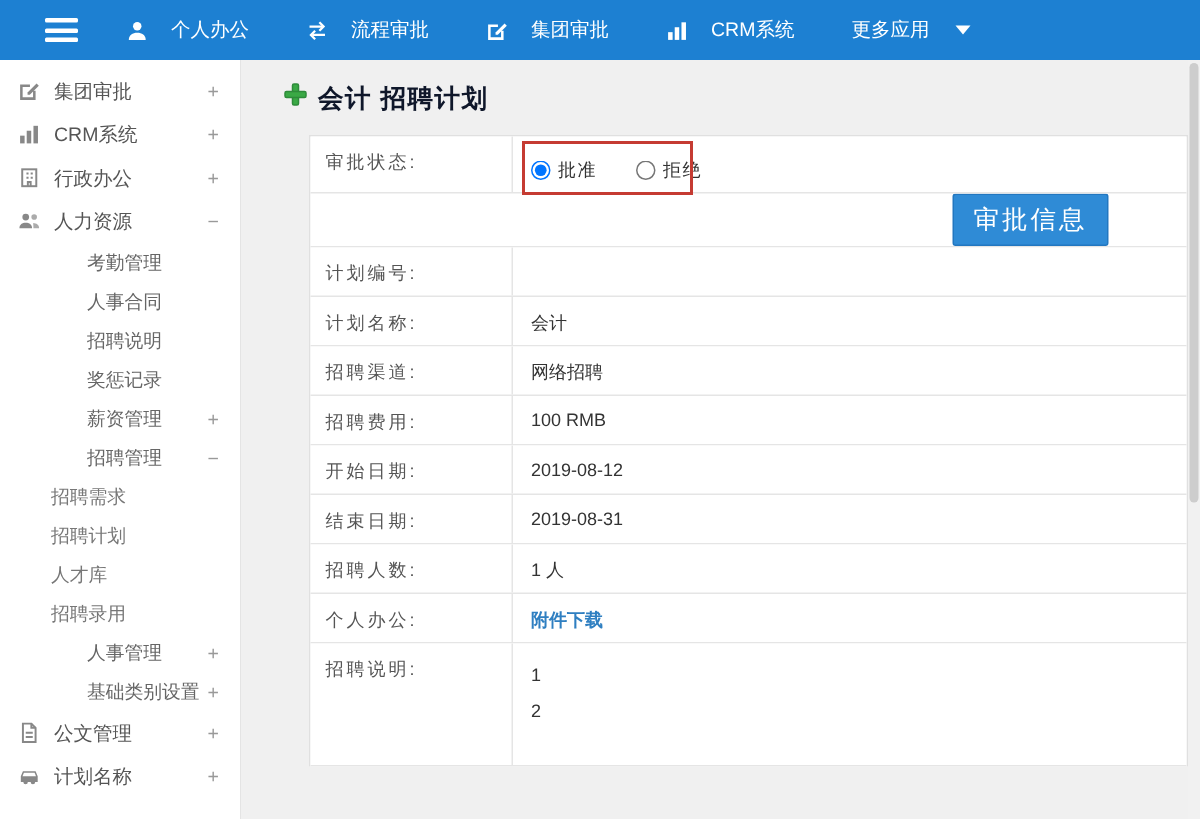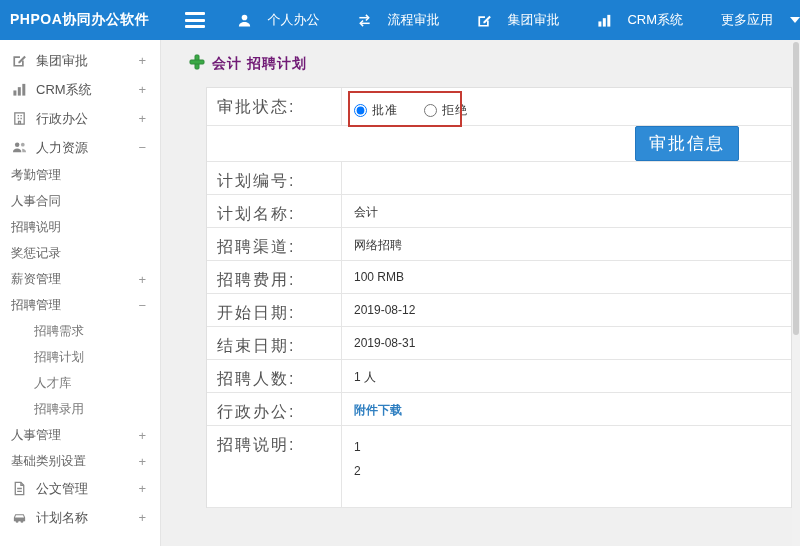--- a/index.html
+++ b/index.html
@@ -19,53 +19,52 @@
   
   .wrap { display:flex; height:506px; }
 
   
   .sidebar { width:161px; border-right:1px solid #e4e4e4; padding-top:6px; background:#fff; overflow:hidden; }
   .side-item { position:relative; display:flex; align-items:center; cursor:pointer; color:#555; }
   .side-item .sicon { width:16px; height:16px; margin-right:8px; color:#777; flex:0 0 16px; }
   .side-item .slabel { font-size:13px; }
   .side-item .expander { position:absolute; right:14px; color:#999; font-size:13px; }
   .lvl1 { height:29px; padding-left:12px; font-weight:normal; }
-  .lvl2 { height:26px; padding-left:11px; color:#666; }
+  .lvl2 { height:26px; padding-left:22px; color:#666;margin-left:36px; }
   .lvl3 { height:26px; padding-left:34px; color:#777; }
   .lvl2 .slabel, .lvl3 .slabel { font-size:12.5px; }
 
   
   .main { flex:1; background:#f0f0f0; position:relative; overflow:hidden; }
   .breadcrumb { display:flex; align-items:center; gap:7px; padding:14px 0 0 28px; }
-  .breadcrumb .crumb-text { color:#701a75; font-size:14px; font-weight:bold; letter-spacing:1px; }
+  .breadcrumb .crumb-text { color:#0f172a; font-size:17px; font-weight:bold; letter-spacing:1px; }
 
   .form-table { margin:13px 8px 0 45px; background:#fff; border:1px solid #e0e0e0; border-bottom:none; }
   .frow { display:flex; border-bottom:1px solid #e5e5e5; background:#fff; min-height:33px; align-items:stretch; }
-  .fcell-label { width:135px; flex:0 0 135px; border-right:1px solid #e5e5e5; padding:9px 10px 0 10px; font-size:16px; color:#555; letter-spacing:2px; }
+  .fcell-label { width:135px; flex:0 0 135px; border-right:1px solid #e5e5e5; padding:9px 10px 0 10px; font-size:12px; color:#555; letter-spacing:2px; }
   .fcell-value { flex:1; padding:9px 12px 0 12px; font-size:12px; color:#333; }
   .row-status { height:38px; position:relative; }
   .radio-group { display:flex; align-items:center; gap:26px; padding-top:8px; }
   .radio-group label { display:flex; align-items:center; gap:5px; font-size:12px; color:#333; cursor:pointer; letter-spacing:1px; }
   .radio-group input { margin:0; }
   .red-box { position:absolute; left:141px; top:3px; width:114px; height:36px; border:2px solid #c53b32; pointer-events:none; z-index:5; }
   .row-button { height:36px; display:flex; justify-content:flex-end; align-items:center; padding-right:52px; }
   .approve-btn { background:#2f8bd6; border:1px solid #2277c0; color:#fff; font-size:17px; letter-spacing:2px; padding:5px 13px; border-radius:2px; cursor:pointer; font-family:inherit; }
   .link { color:#2f7fc1; text-decoration:none; font-weight:bold; cursor:pointer; }
   .row-desc { height:82px; }
   .desc-line { line-height:24px; }
 
   
   .scrollbar { position:absolute; right:0; top:40px; width:8px; height:506px; background:#f1f1f1; }
   .scroll-thumb { position:absolute; top:2px; left:1px; width:6px; height:58%; background:#cdcdcd; border-radius:3px; }
 </style>
 </head>
 <body>
 
 <div class="topbar">
-  <div class="logo">PHPOA协同办公软件</div>
   <div class="hamburger">
       <span></span>
       <span></span>
       <span></span>
     </div>
   <div class="nav">
     <div class="nav-item">
       <span>
         <svg width="15" height="15" viewBox="0 0 16 16">
             <circle cx="8" cy="4.8" r="3" fill="#fff"></circle>
@@ -283,21 +282,21 @@
       </div>
       <div class="frow">
         <div class="fcell-label">结束日期:</div>
         <div class="fcell-value">2019-08-31</div>
       </div>
       <div class="frow">
         <div class="fcell-label">招聘人数:</div>
         <div class="fcell-value">1 人</div>
       </div>
       <div class="frow">
-        <div class="fcell-label">行政办公:</div>
+        <div class="fcell-label">个人办公:</div>
         <div class="fcell-value">
           <a class="link">附件下载</a>
         </div>
       </div>
       <div class="frow row-desc">
         <div class="fcell-label">招聘说明:</div>
         <div class="fcell-value">
           <div class="desc-line">1</div>
           <div class="desc-line">2</div>
         </div>

